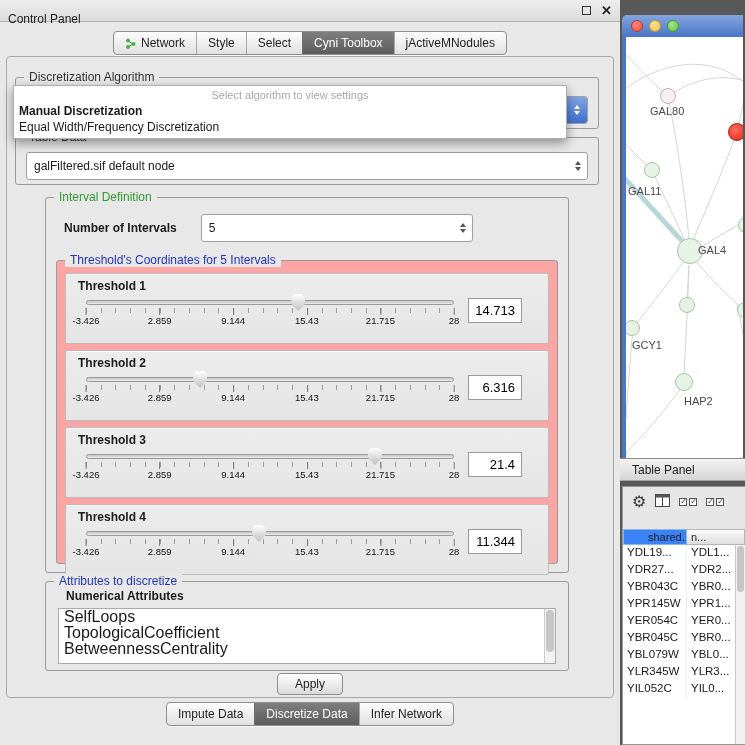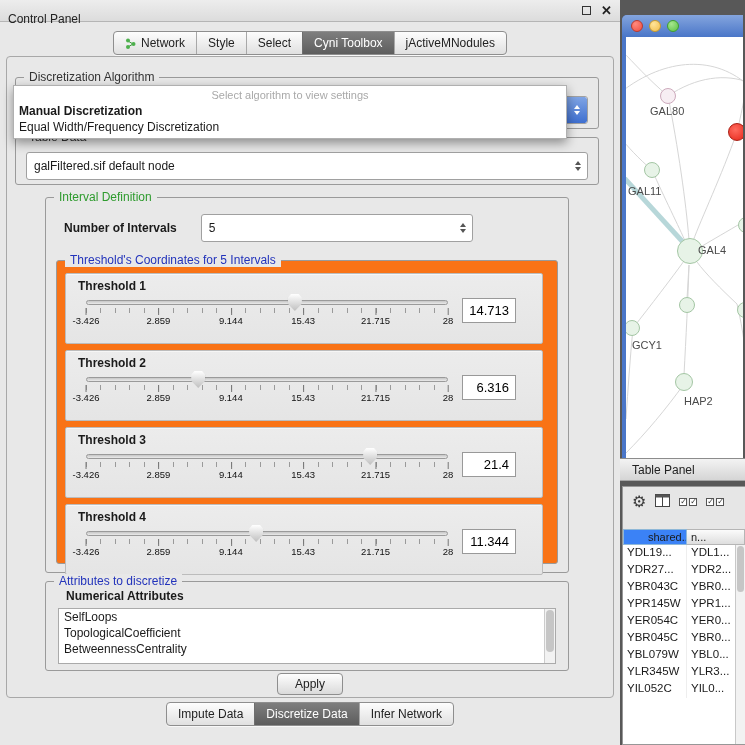--- a/index.html
+++ b/index.html
@@ -46,37 +46,37 @@
   .dd-bold { font-weight:bold; }
 
   .tabledata-group { top:80px; left:8px; width:584px; height:48px; }
   .td-combo { position:absolute; left:10px; right:10px; top:14px; }
 
   .interval-group { top:140px; left:38px; width:524px; height:376px; }
   .intervals-row { display:flex; align-items:center; padding:16px 16px 0 18px; }
   .num-label { font-weight:bold; font-size:12px; }
   .num-combo { width:272px; margin-left:24px; }
 
-  .thresholds-group { position:absolute; left:10px; right:10px; top:62px; bottom:8px; border:1px solid #9a9a9a; border-radius:3px; padding:12px 12px 4px 6px; background:#f97316; }
+  .thresholds-group { position:absolute; left:10px; right:10px; top:62px; bottom:8px; border:1px solid #9a9a9a; border-radius:3px; padding:12px 6px 4px 6px; background:#fca5a5; }
   .threshold-box { margin:0 2px 6px 2px; border:1px solid #bcbcbc; border-radius:2px; background:linear-gradient(#ececec,#e5e5e5); padding:3px 12px 4px 10px; height:71px; box-shadow:inset 0 1px 0 #f6f6f6; }
   .th-label { font-weight:bold; font-size:12px; margin:2px 0 0 2px; }
   .th-row { display:flex; align-items:flex-start; }
   .slider { flex:1; position:relative; height:38px; margin-left:10px; }
   .track { position:absolute; left:0; right:0; top:7px; height:5px; background:linear-gradient(#c6c6c6,#eaeaea); border:1px solid #9a9a9a; border-radius:3px; }
   .thumb { position:absolute; top:1px; width:14px; height:17px; background:linear-gradient(#ffffff,#bfbfbf); clip-path:polygon(22% 0,78% 0,100% 22%,100% 58%,50% 100%,0 58%,0 22%); filter:drop-shadow(0 1px 1px rgba(0,0,0,.35)); transform:translateX(-50%); }
   .ticks { position:absolute; left:0; right:0; top:15px; height:5px; background:repeating-linear-gradient(to right,#9a9a9a 0 1px,transparent 1px 4%); }
   .scale { position:absolute; left:0; right:0; top:21px; height:12px; font-size:9.5px; color:#111; }
   .scale span { position:absolute; top:1px; transform:translateX(-50%); white-space:nowrap; }
   .scale span::before { content:""; position:absolute; left:50%; top:-7px; width:1px; height:7px; background:#777; }
   .value-box { width:54px; height:25px; margin:5px 14px 0 14px; border:1px solid #999; background:#fff; font:13px "Liberation Sans",sans-serif; text-align:right; padding:0 6px; }
 
   .attrs-group { top:524px; left:38px; width:524px; height:90px; }
   .attrs-header { position:absolute; left:12px; top:7px; font-weight:bold; font-size:12px;padding-left:8px; }
   .listbox { position:absolute; left:12px; right:12px; top:26px; bottom:6px; background:#fff; border:1px solid #aaa; overflow:hidden; }
-  .list-item { font-size:12px; line-height:16px; padding-left:5px; white-space:nowrap; }
+  .list-item { font-size:16px; line-height:16px; padding-left:5px; white-space:nowrap; }
   .list-scroll { position:absolute; right:0; top:0; bottom:0; width:11px; background:#f2f2f2; border-left:1px solid #ccc; }
   .list-thumb { position:absolute; left:1px; right:1px; top:1px; height:42px; background:#c6c6c6; border-radius:4px; }
 
   .apply-btn { position:absolute; left:50%; transform:translateX(-50%); top:616px; width:66px; height:22px; border:1px solid #8e8e8e; border-radius:4px; background:linear-gradient(#fefefe,#dadada); font:12px "Liberation Sans",sans-serif; color:#222; }
 
   .bottom-tabs { position:absolute; top:702px; left:0; width:620px; display:flex; justify-content:center; }
 
   .net-icon-svg { display:block; }
 
   

